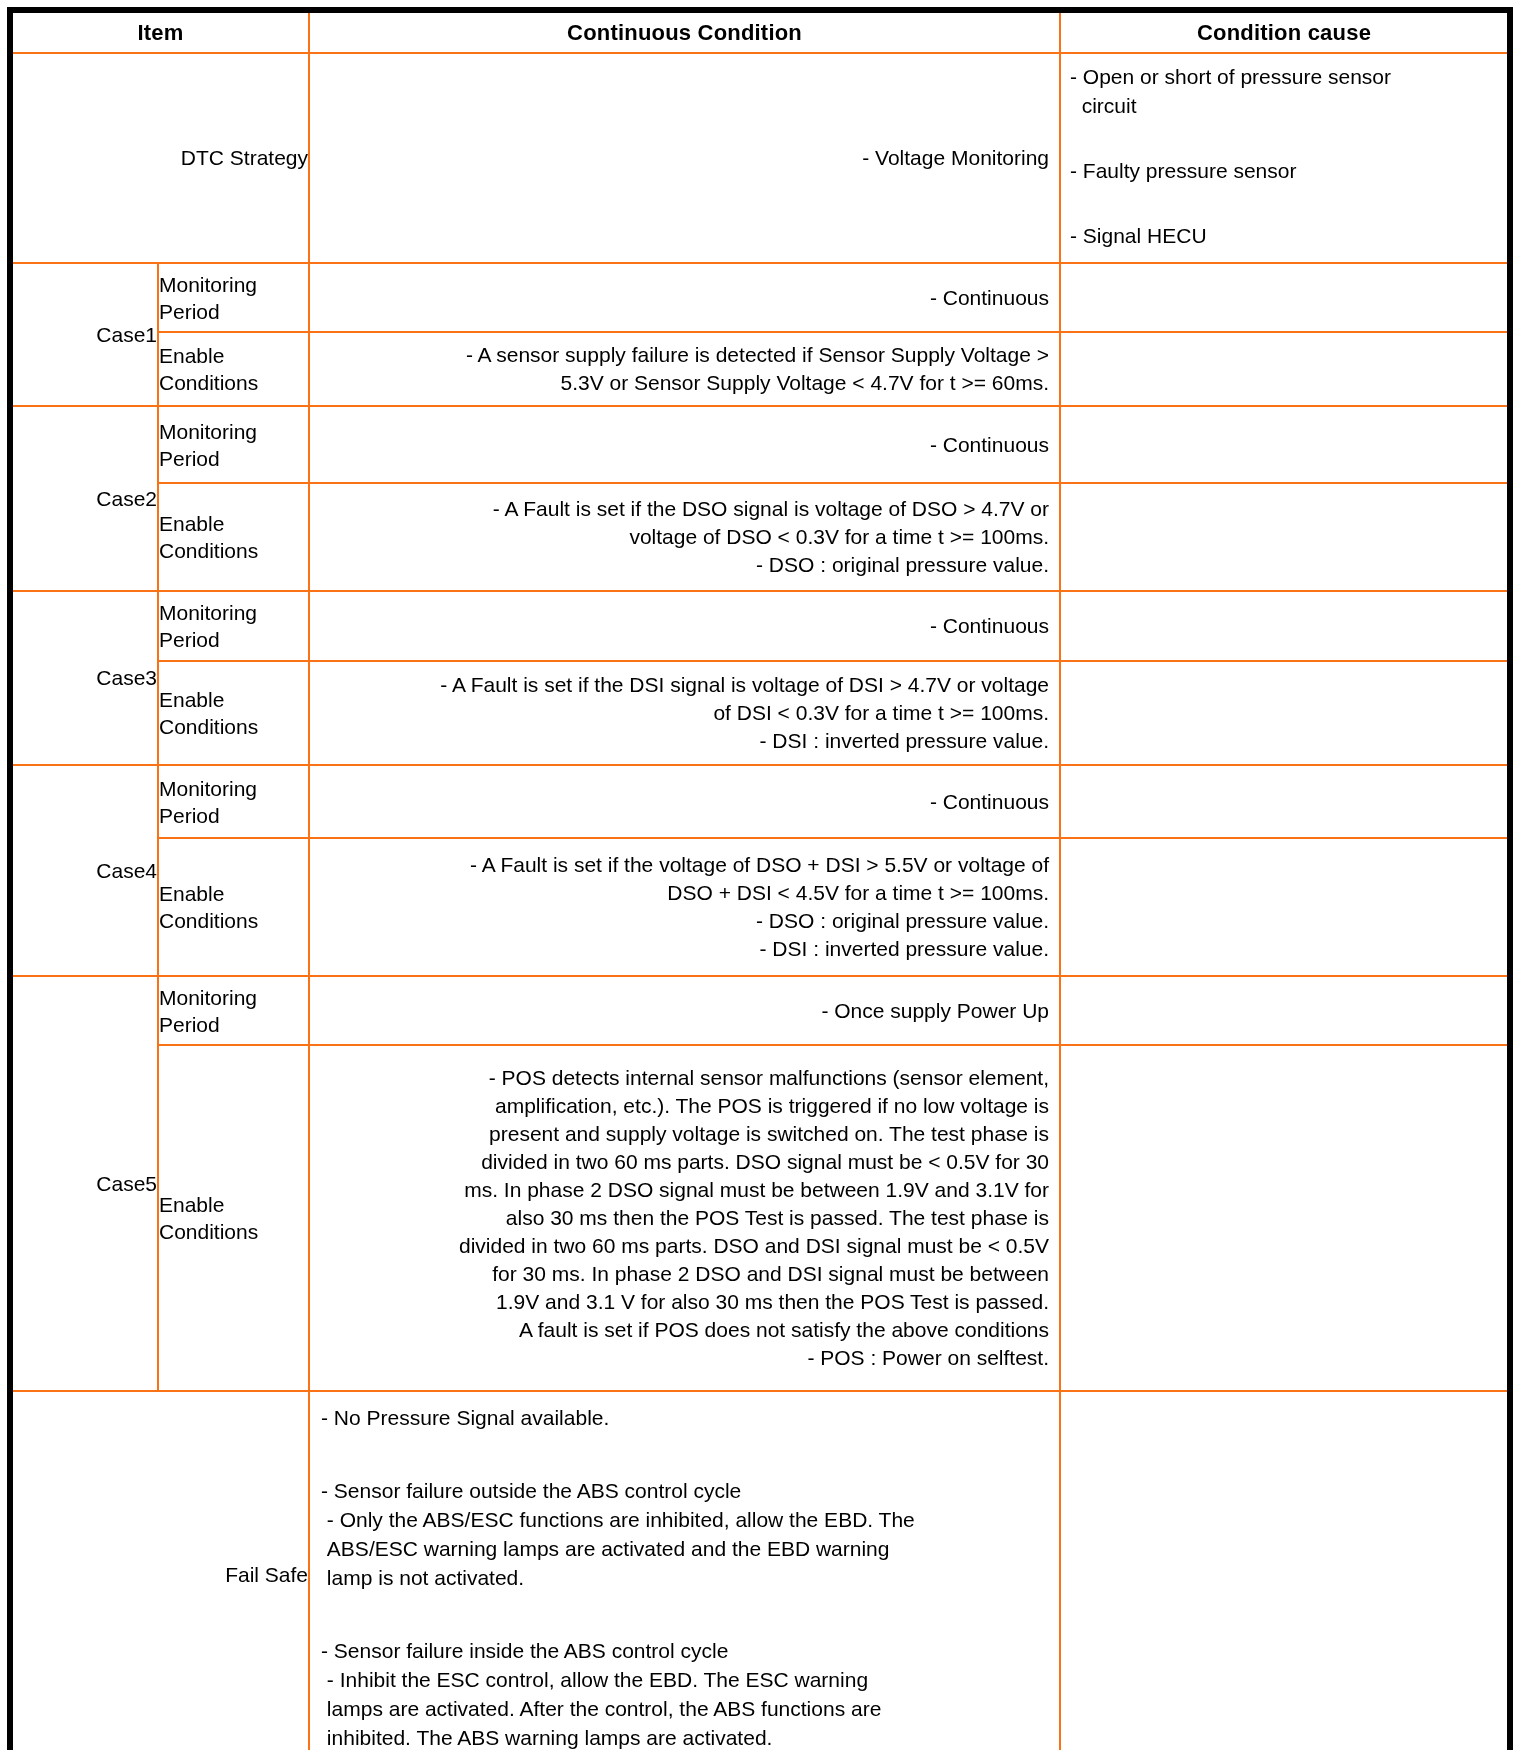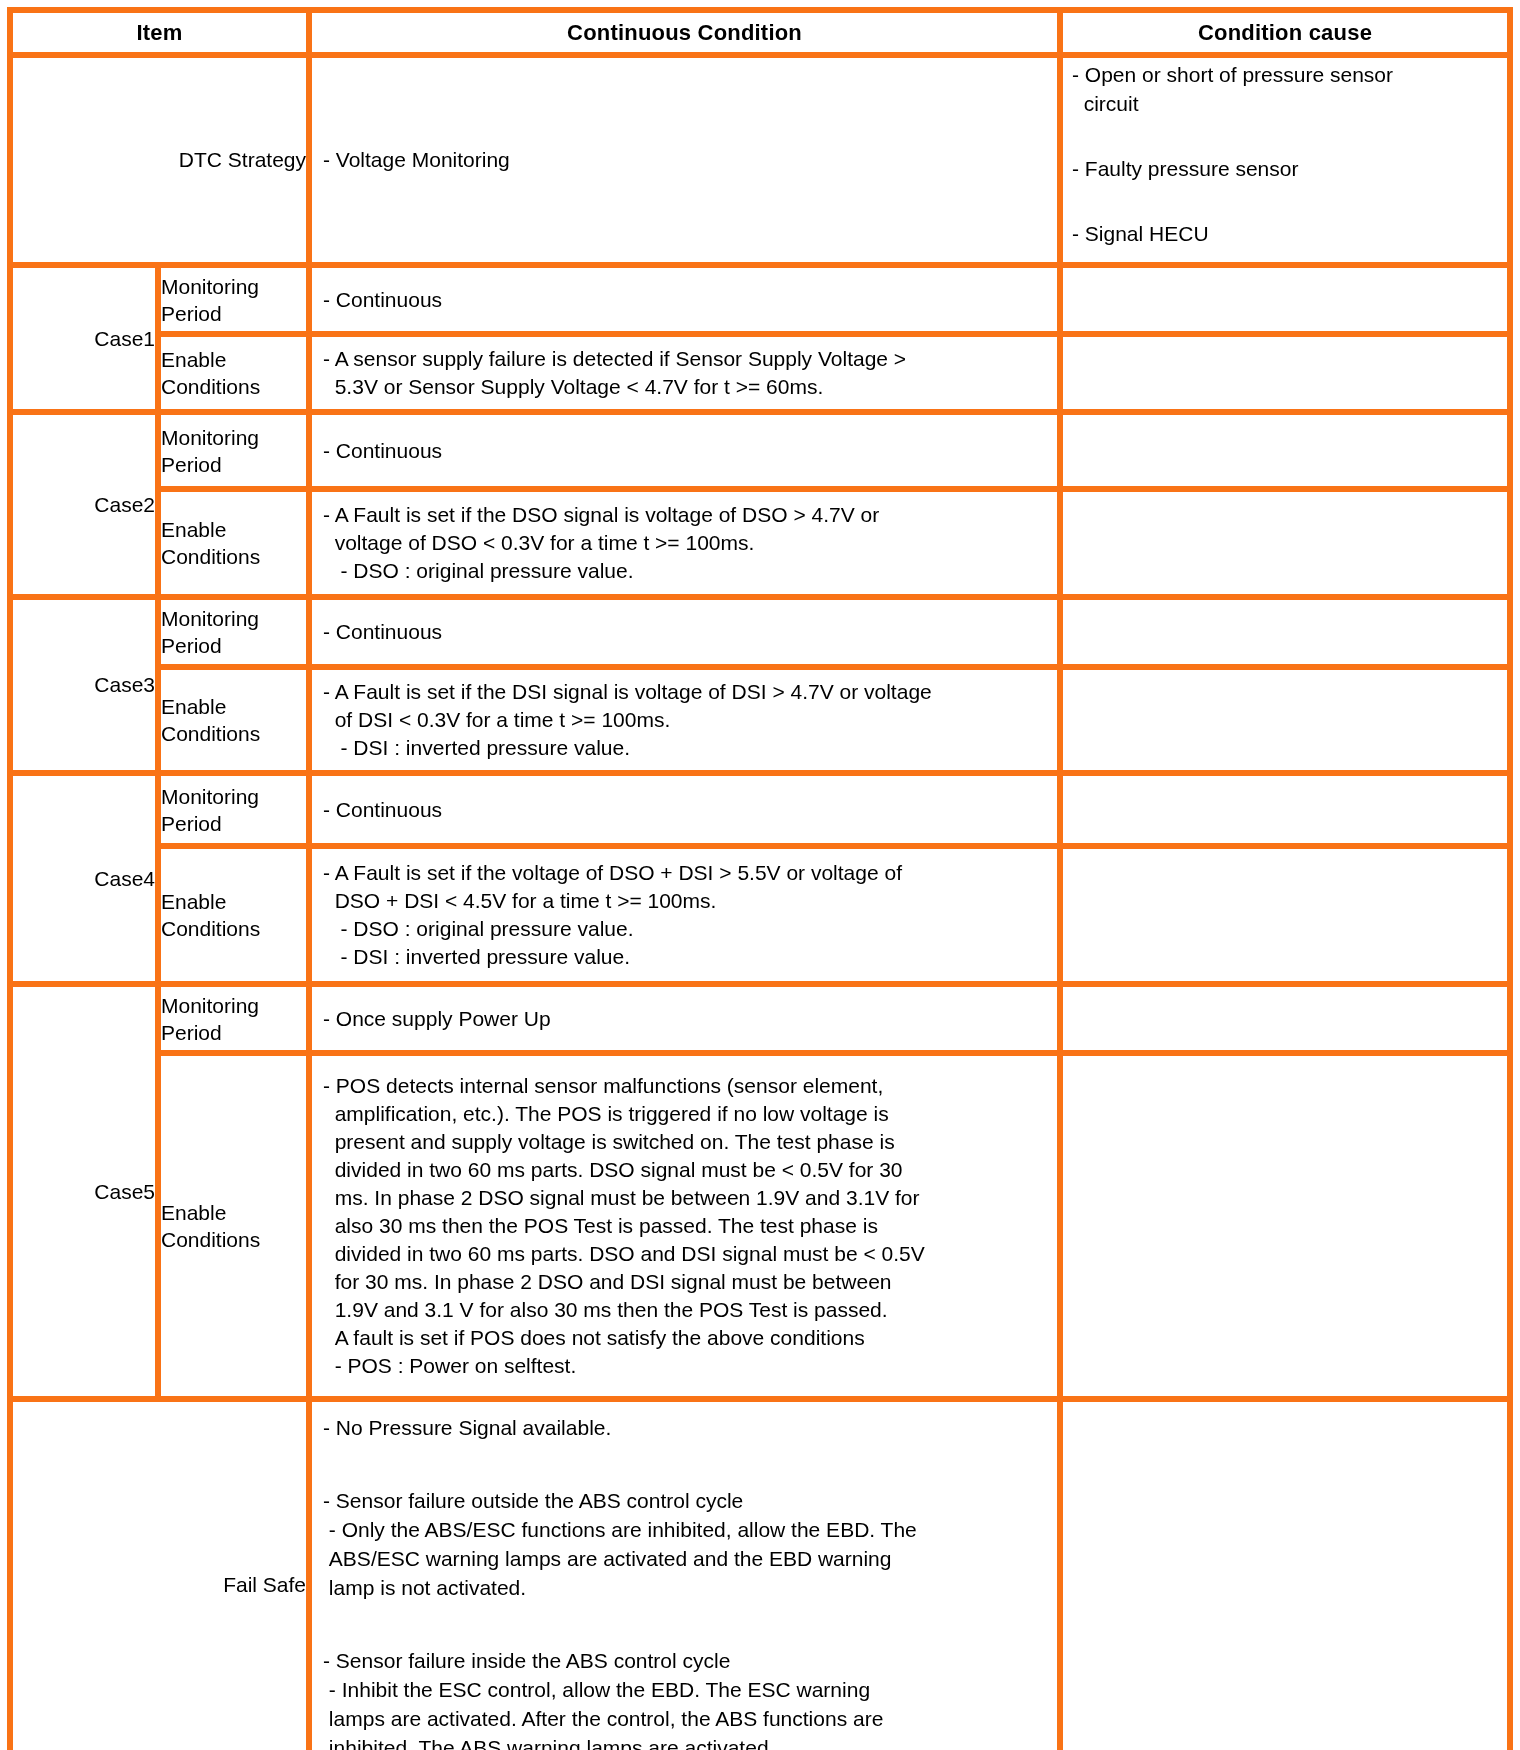--- a/index.html
+++ b/index.html
@@ -12,38 +12,38 @@
   table.dtc{
     border-collapse:collapse;table-layout:fixed;
     width:1506px;height:1736px;
     border:6px solid #000;
     background:#fff;
   }
   col.c-case{width:148px;}
   col.c-sub{width:151px;}
   col.c-cond{width:751px;}
   col.c-cause{width:auto;}
-  th,td{border:6px solid #f97316;padding:0;overflow:hidden;vertical-align:middle;}
+  th,td{border:2px solid #f97316;padding:0;overflow:hidden;vertical-align:middle;}
   th.hdr{
     font-size:22px;font-weight:bold;text-align:center;
     height:39px;letter-spacing:0.2px;
   }
   td.item-label{
     text-align:right;font-size:21px;line-height:26px;white-space:pre-wrap;
   }
   td.sub-label{
     text-align:left;font-size:21px;line-height:27px;white-space:pre-wrap;
   }
   td.cond{
     font-size:21px;line-height:28px;white-space:pre-wrap;
-    padding:8px 10px 8px 11px;text-align:left;
+    padding:8px 10px 8px 11px;text-align:right;
   }
   td.cause-cell{
     vertical-align:top;font-size:21px;line-height:29px;
-    padding:2px 6px 6px 9px;text-align:left;
+    padding:8px 6px 6px 9px;text-align:left;
   }
   .cause-block{white-space:pre-wrap;margin:0 0 36px 0;}
   td.fs-cell{
     vertical-align:top;font-size:21px;line-height:29px;
     padding:11px 8px 6px 11px;text-align:left;
   }
   .fs-block{white-space:pre-wrap;margin:0 0 44px 0;}
   .fs-block:last-child,.cause-block:last-child{margin-bottom:0;}
 </style>
 </head>

